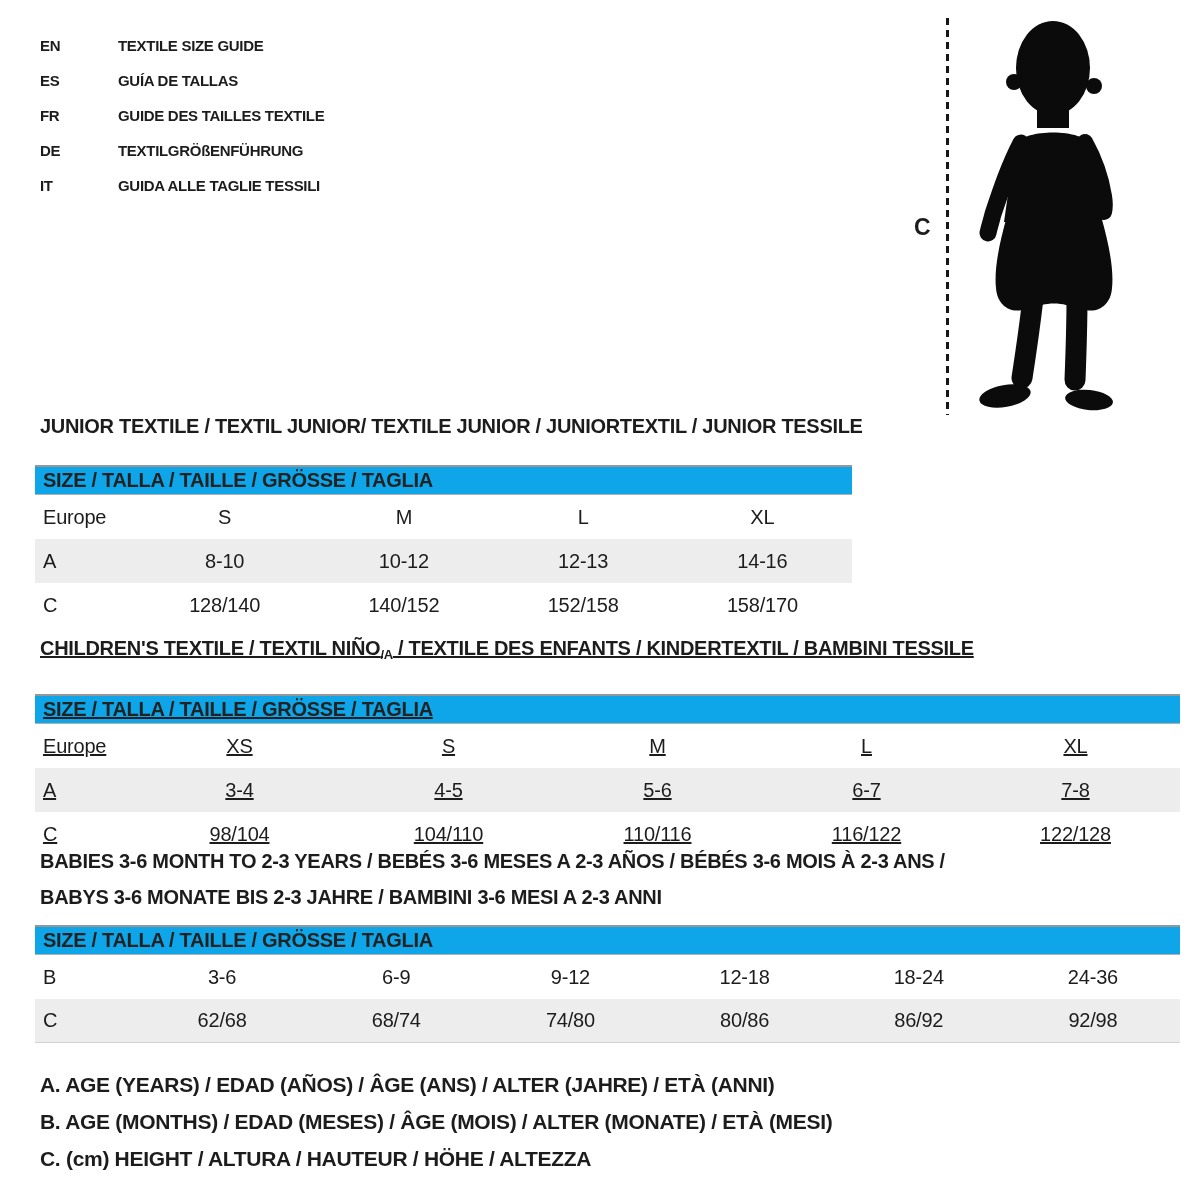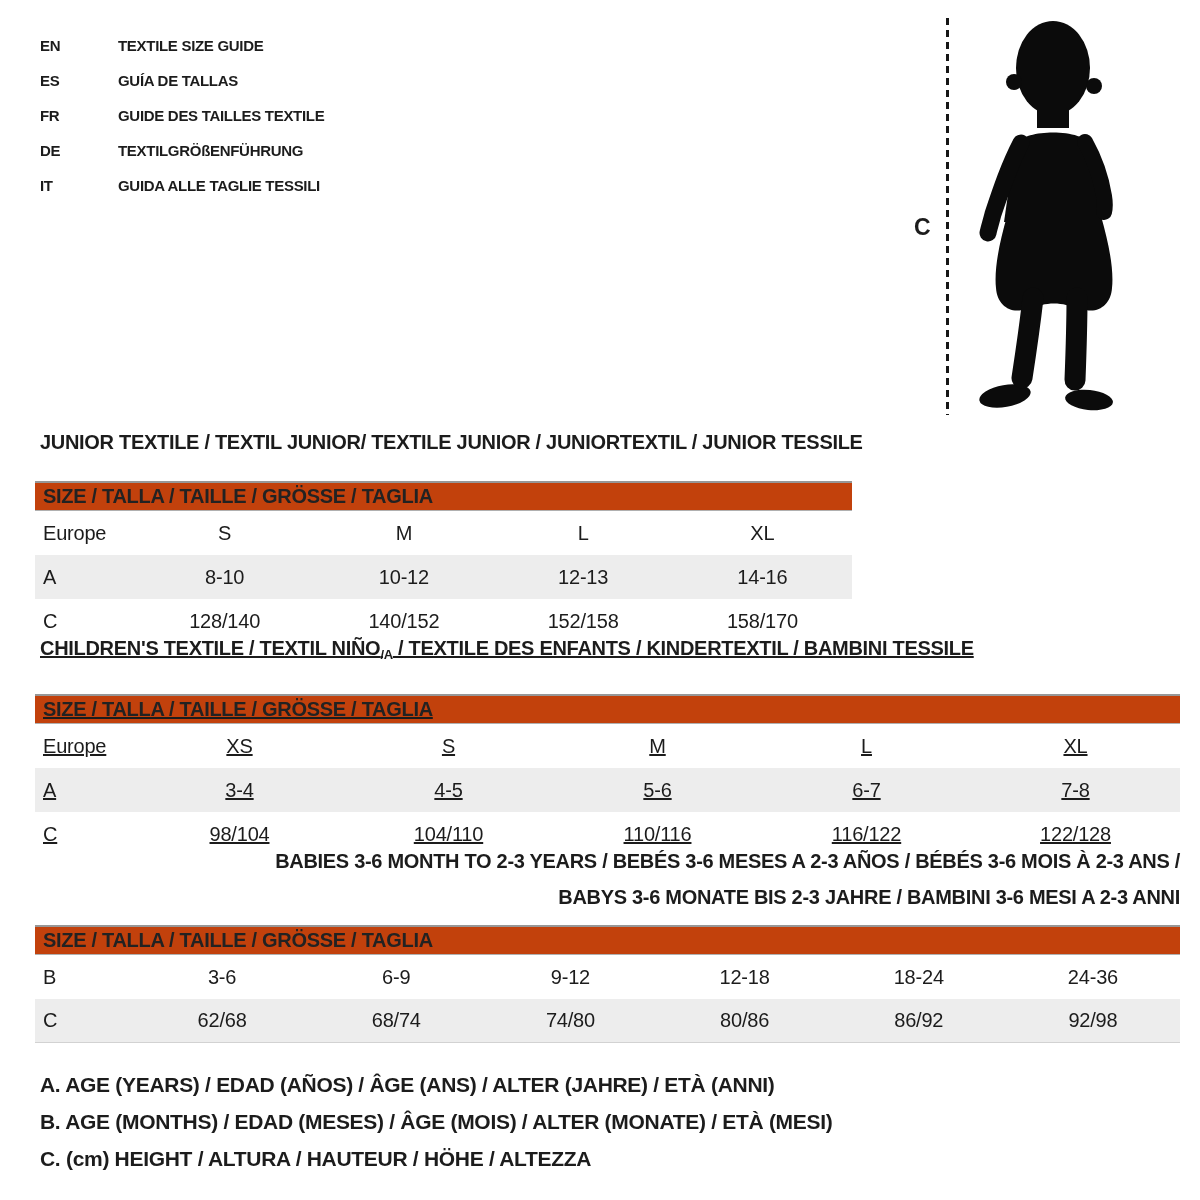--- a/index.html
+++ b/index.html
@@ -19,31 +19,31 @@
   
   .dash-line{
     left:946px;top:18px;width:3px;height:397px;
     background:repeating-linear-gradient(to bottom,#161616 0 7px,transparent 7px 12px);
   }
   .fig-label{left:914px;top:214px;font-weight:bold;font-size:23px;}
   .silhouette{left:963px;top:16px;width:170px;height:400px;}
 
   
   .section{left:35px;}
-  .sec-junior{top:430px;width:817px;}
+  .sec-junior{top:414px;width:817px;}
   .sec-children{top:636px;width:1145px;text-decoration:underline;}
   .sec-babies{top:843px;width:1145px;}
   .sec-title{
     font-weight:bold;font-size:20px;letter-spacing:-0.3px;
     line-height:24px;margin:0 0 27px 5px;white-space:nowrap;
   }
-  .sec-babies .sec-title{margin-bottom:10px;line-height:36px;text-align:right;}
+  .sec-babies .sec-title{margin-bottom:10px;line-height:36px;}
   .sec-title .subA{font-size:13px;vertical-align:-4px;font-weight:bold;}
   .size-bar{
-    background:#c2410c;border-top:2px solid #979797;border-bottom:1px solid #b0b0b0;
+    background:#0ea5e9;border-top:2px solid #979797;border-bottom:1px solid #b0b0b0;
     box-sizing:border-box;height:30px;line-height:27px;
     font-weight:bold;font-size:20px;letter-spacing:-0.3px;padding-left:8px;color:#222;
   }
   .trow{display:flex;align-items:center;height:44px;font-size:20px;letter-spacing:-0.2px;}
   .trow.shaded{background:#ededed;}
   .trow.last-shaded{border-bottom:1px solid #d2d2d2;box-sizing:border-box;}
   .tlabel{flex:0 0 100px;width:100px;padding-left:8px;box-sizing:border-box;text-align:left;}
   .tcell{flex:1 1 0;text-align:center;}
 
   

